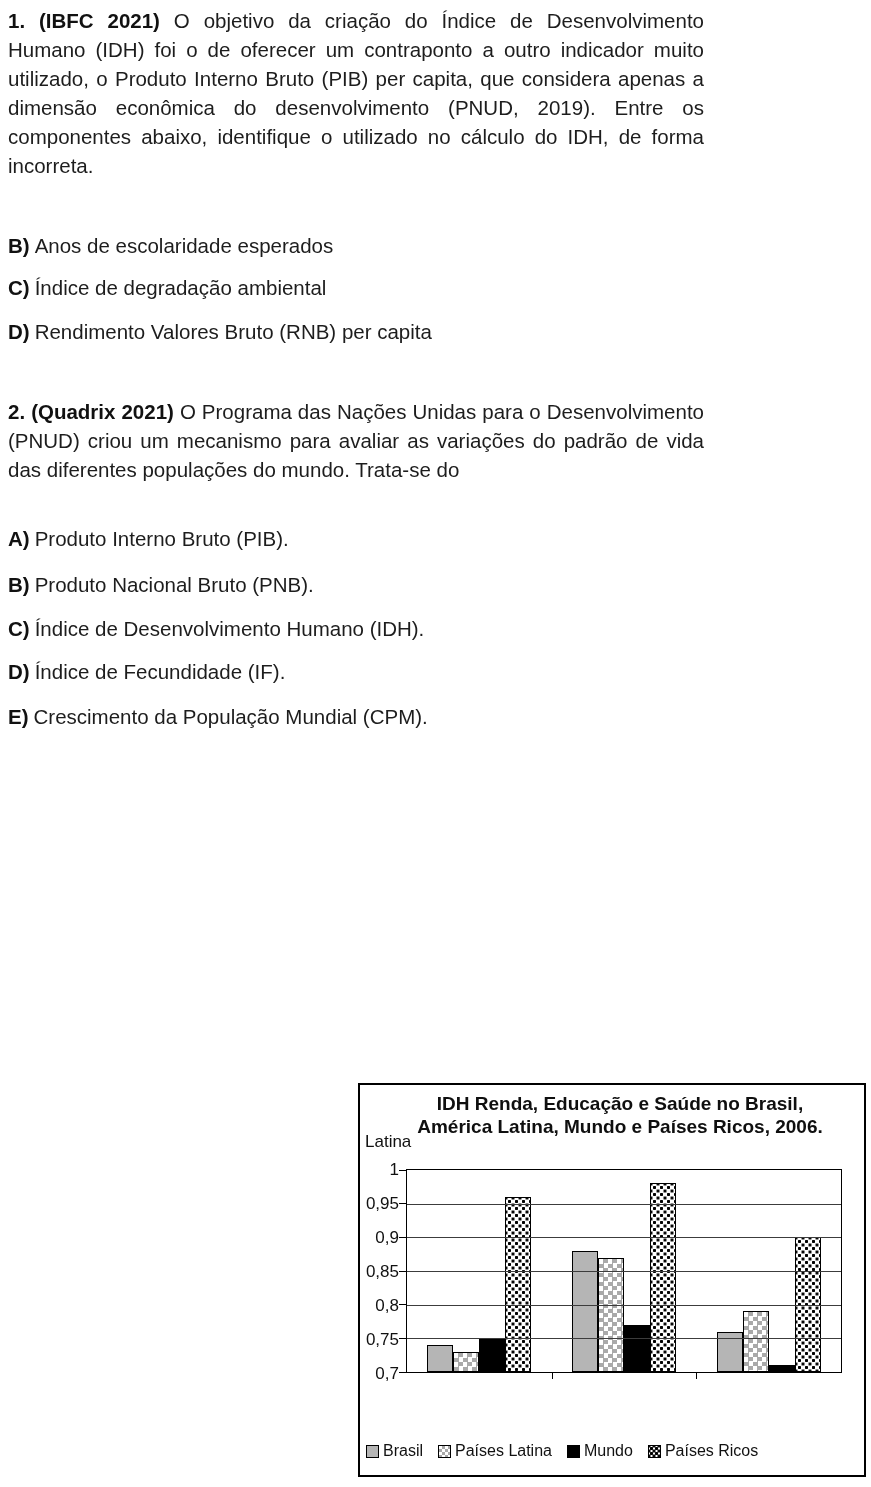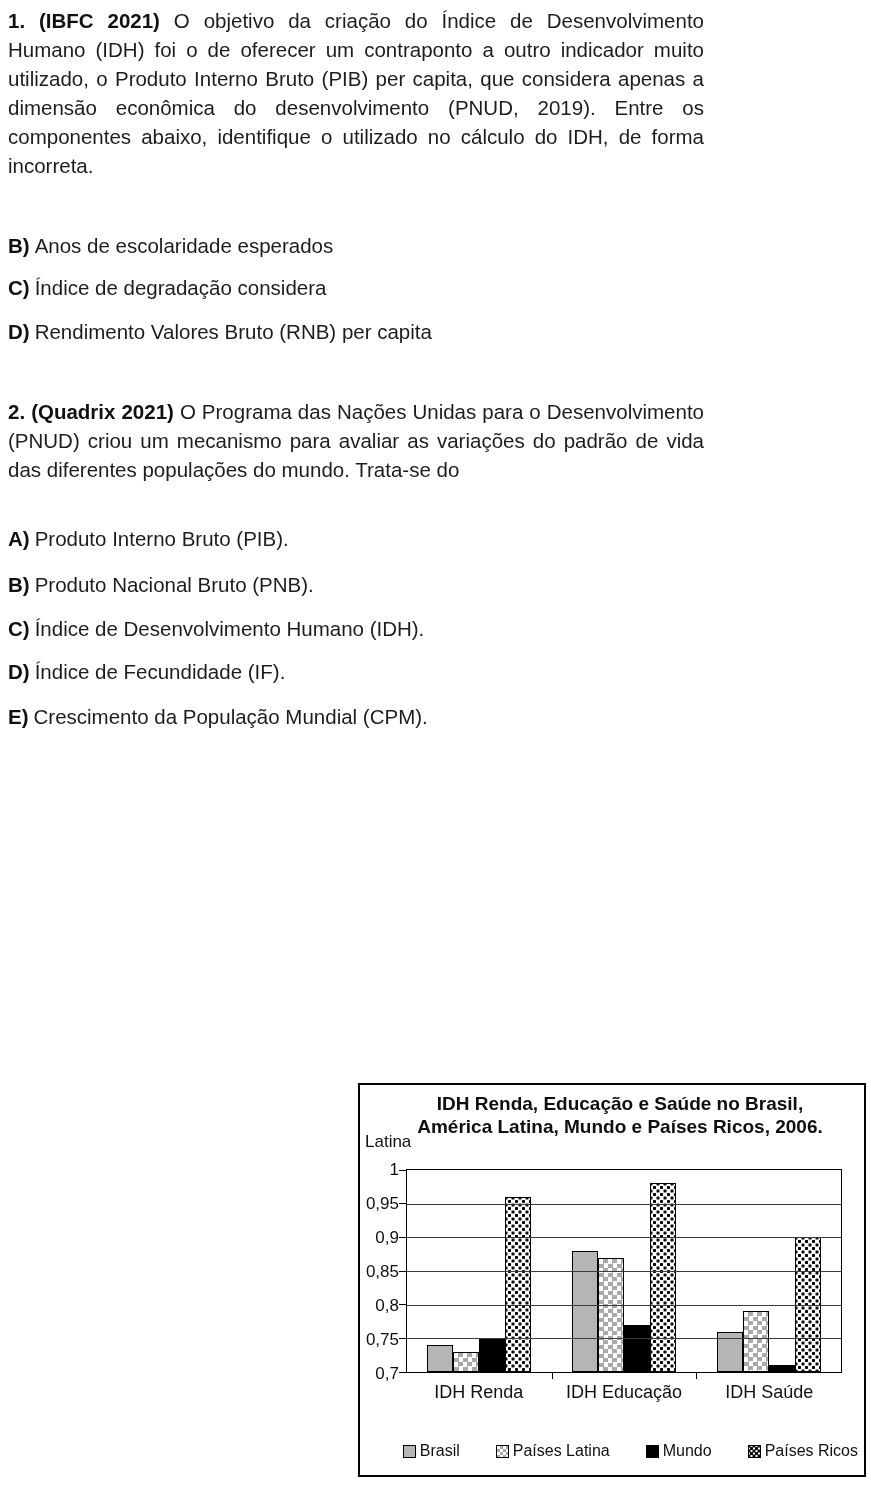--- a/index.html
+++ b/index.html
@@ -88,22 +88,22 @@
     position:absolute;right:0;transform:translateY(-50%);
     line-height:17px;
   }
   .cat-row{
     position:absolute;left:46px;top:297px;width:436px;
     display:flex;font-size:18px;color:#111;
   }
   .cat{flex:1;text-align:center;}
   .legend{
     position:absolute;left:6px;right:6px;top:357px;
-    display:flex;justify-content:flex-end;align-items:center;
-    gap:36px;font-size:16px;color:#111;
+    display:flex;justify-content:flex-start;align-items:center;
+    gap:15px;font-size:16px;color:#111;
   }
   .legend-item{display:flex;align-items:center;}
   .swatch{
     display:inline-block;width:13px;height:13px;
     box-sizing:border-box;margin-right:4px;flex:none;
   }
   
   .p-solid-gray{background:#b5b5b5;}
   .p-checker{
     background-color:#fff;
@@ -123,21 +123,21 @@
   .legend .p-speckle{background-size:5px 5px;background-position:0 0,2.5px 2.5px;}
 </style>
 </head>
 <body>
 
 <div class="page">
 
   <p class="qbody" style="top:6px"><b><span>1.</span> <span>(IBFC 2021)</span></b> <span>O objetivo da criação do Índice de Desenvolvimento Humano (IDH) foi o de oferecer um contraponto a outro indicador muito utilizado, o Produto Interno Bruto (PIB) per capita, que considera apenas a dimensão econômica do desenvolvimento (PNUD, 2019). Entre os componentes abaixo, identifique o utilizado no cálculo do IDH, de forma incorreta.</span></p>
 
   <div class="option" style="top:232px"><span class="opt-l">B</span><span class="opt-p">)</span><span class="opt-text">Anos de escolaridade esperados</span></div>
-  <div class="option" style="top:274px"><span class="opt-l">C</span><span class="opt-p">)</span><span class="opt-text">Índice de degradação considera</span></div>
+  <div class="option" style="top:274px"><span class="opt-l">C</span><span class="opt-p">)</span><span class="opt-text">Índice de degradação ambiental</span></div>
   <div class="option" style="top:318px"><span class="opt-l">D</span><span class="opt-p">)</span><span class="opt-text">Rendimento Valores Bruto (RNB) per capita</span></div>
 
   <p class="qbody" style="top:397px"><b><span>2.</span> <span>(Quadrix 2021)</span></b> <span>O Programa das Nações Unidas para o Desenvolvimento (PNUD) criou um mecanismo para avaliar as variações do padrão de vida das diferentes populações do mundo. Trata-se do</span></p>
 
   <div class="option" style="top:525px"><span class="opt-l">A</span><span class="opt-p">)</span><span class="opt-text">Produto Interno Bruto (PIB).</span></div>
   <div class="option" style="top:571px"><span class="opt-l">B</span><span class="opt-p">)</span><span class="opt-text">Produto Nacional Bruto (PNB).</span></div>
   <div class="option" style="top:615px"><span class="opt-l">C</span><span class="opt-p">)</span><span class="opt-text">Índice de Desenvolvimento Humano (IDH).</span></div>
   <div class="option" style="top:658px"><span class="opt-l">D</span><span class="opt-p">)</span><span class="opt-text">Índice de Fecundidade (IF).</span></div>
   <div class="option" style="top:703px"><span class="opt-l">E</span><span class="opt-p">)</span><span class="opt-text">Crescimento da População Mundial (CPM).</span></div>
 
@@ -185,25 +185,20 @@
         <div class="ytick-mark" style="top: calc(50% - 0.5px);"></div>
         <div class="gridline" style="top: 50%;"></div>
         <div class="ytick-mark" style="top: calc(66.6667% - 0.5px);"></div>
         <div class="gridline" style="top: 66.6667%;"></div>
         <div class="ytick-mark" style="top: calc(83.3333% - 0.5px);"></div>
         <div class="gridline" style="top: 83.3333%;"></div>
         <div class="ytick-mark" style="top: calc(100% - 0.5px);"></div>
         <div class="xtick-mark" style="left: 33.3333%;"></div>
         <div class="xtick-mark" style="left: 66.6667%;"></div>
       </div>
-    <div class="cat-row">
-        <div class="cat">IDH Renda</div>
-        <div class="cat">IDH Educação</div>
-        <div class="cat">IDH Saúde</div>
-      </div>
     <div class="legend">
         <div class="legend-item">
           <span class="swatch p-solid-gray" style="border: 1px solid rgb(0, 0, 0);"></span>
           <span>Brasil</span>
         </div>
         <div class="legend-item">
           <span class="swatch p-checker" style="border: 1px solid rgb(0, 0, 0);"></span>
           <span>Países Latina</span>
         </div>
         <div class="legend-item">

